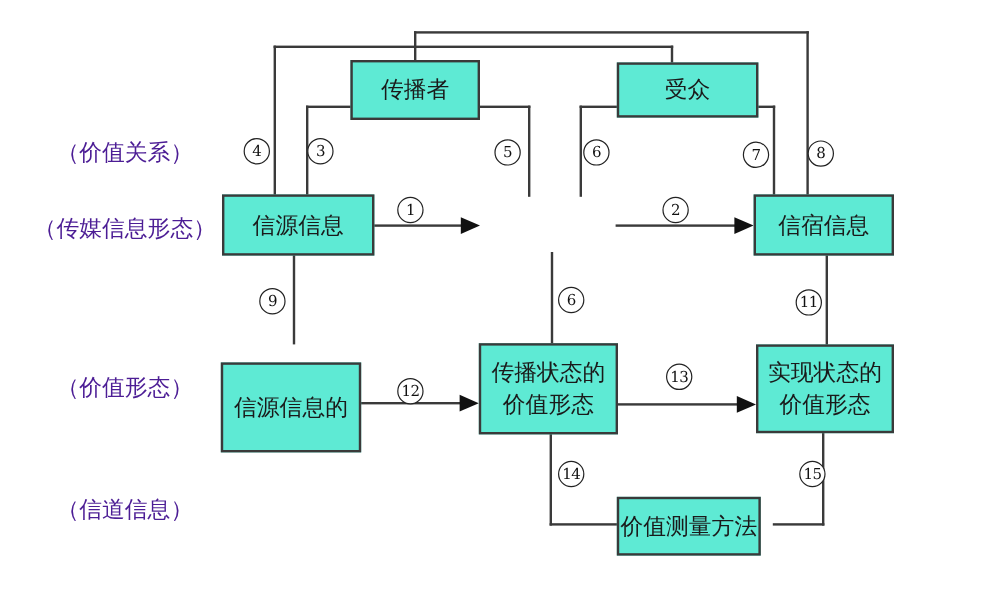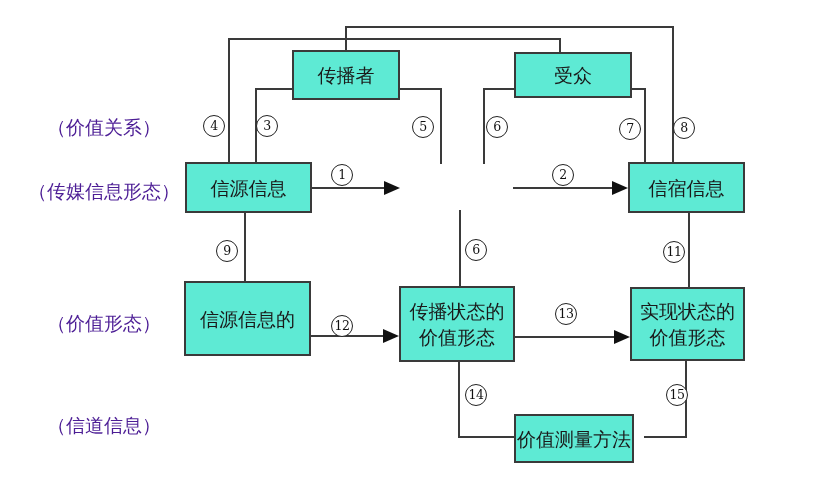--- a/index.html
+++ b/index.html
@@ -125,21 +125,21 @@
   </div>
   <div class="box" style="left:514px;top:52px;width:118px;height:46px;">
     <span class="l">受众</span>
   </div>
   <div class="box" style="left:185px;top:162px;width:127px;height:51px;">
     <span class="l">信源信息</span>
   </div>
   <div class="box" style="left:628px;top:162px;width:117px;height:51px;">
     <span class="l">信宿信息</span>
   </div>
-  <div class="box" style="left:184px;top:281px;width:127px;height:75px;">
+  <div class="box" style="left:184px;top:302px;width:117px;height:75px;">
     <span class="l">信源信息的</span>
   </div>
   <div class="box" style="left:399px;top:286px;width:116px;height:76px;">
     <span class="l">传播状态的</span>
     <span class="l">价值形态</span>
   </div>
   <div class="box" style="left:630px;top:287px;width:115px;height:74px;">
     <span class="l">实现状态的</span>
     <span class="l">价值形态</span>
   </div>

